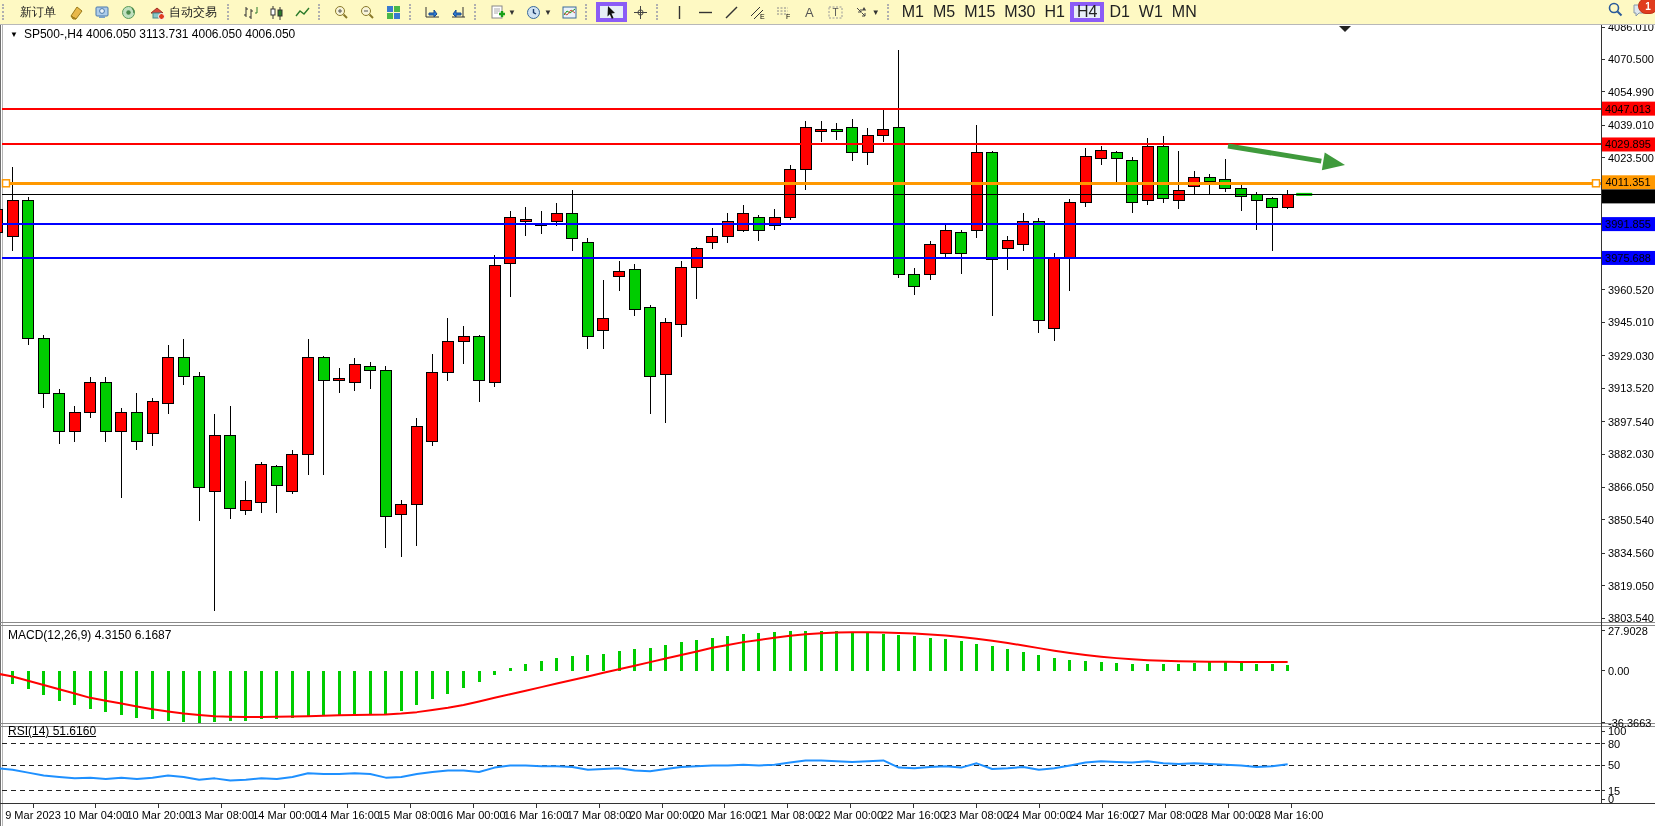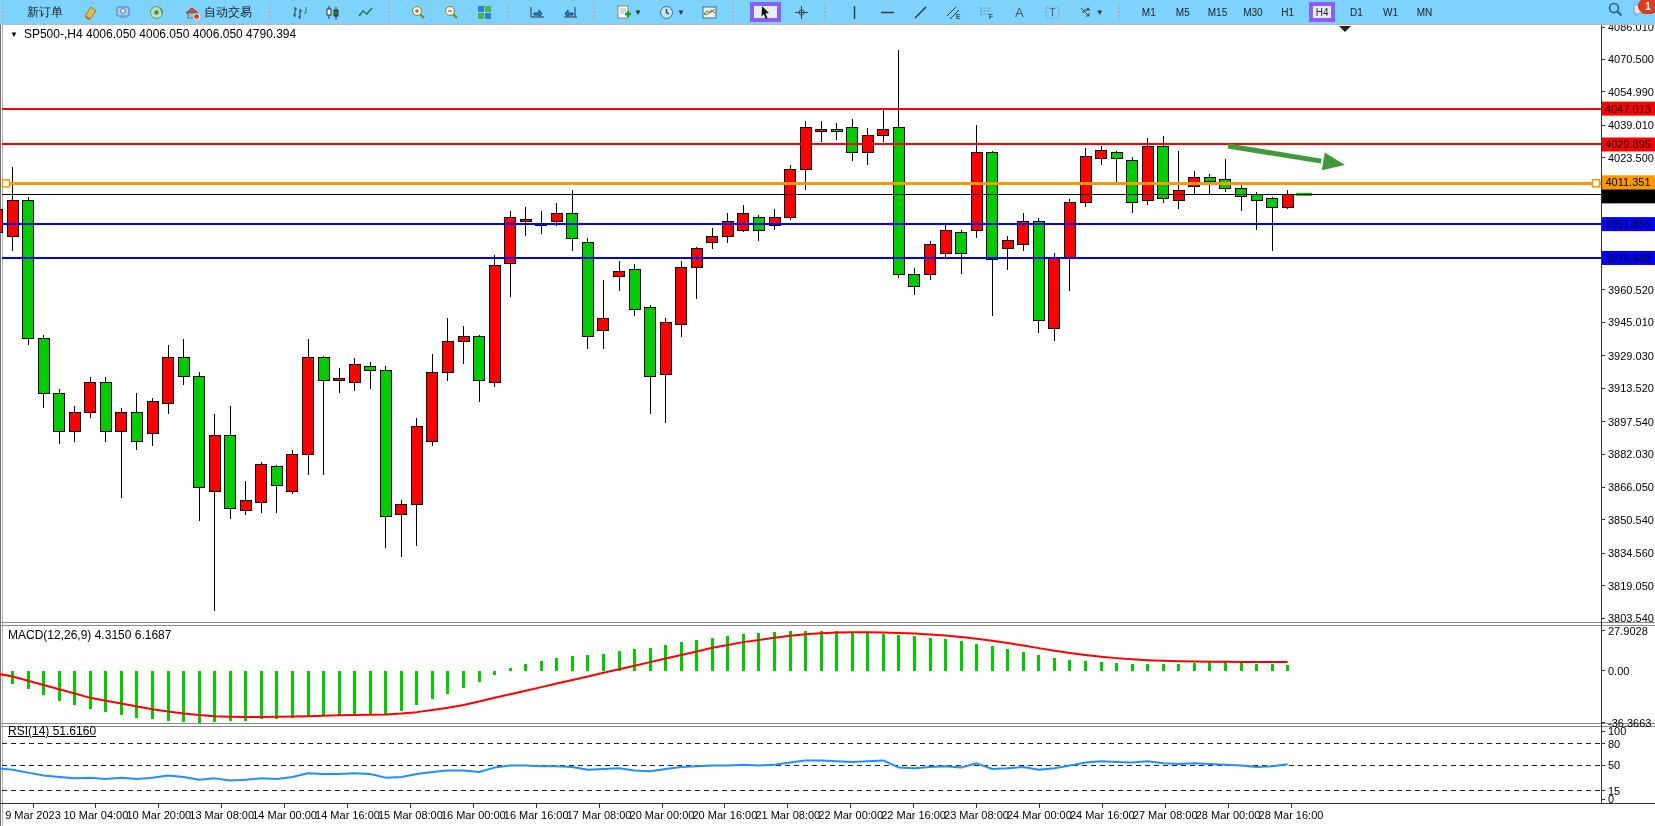--- a/index.html
+++ b/index.html
@@ -1,27 +1,27 @@
 <!DOCTYPE html>
 <html><head>
 <meta charset="utf-8">
 <style>
   html,body{margin:0;padding:0;width:1655px;height:826px;overflow:hidden;background:#fff;
     font-family:"Liberation Sans",sans-serif;}
-  .toolbar{position:absolute;left:0;top:0;width:1655px;height:24px;background:#7dd3fc;
-    border-bottom:1px solid #b8b8b8;display:flex;align-items:center;gap:8px;z-index:5;}
+  .toolbar{position:absolute;left:0;top:0;width:1655px;height:24px;background:#fef9c3;
+    border-bottom:1px solid #b8b8b8;display:flex;align-items:center;gap:1px;z-index:5;}
   .grip{width:5px;height:16px;border-left:2px dotted #b0b0b0;margin:0 3px 0 2px;}
   .tb-btn{display:inline-flex;align-items:center;justify-content:center;height:20px;min-width:22px;
     padding:0 3px;background:transparent;border:1px solid transparent;font-size:12px;color:#222;
     font-family:"Liberation Sans",sans-serif;cursor:default;}
   .tb-btn.textual{padding:0 6px;}
   .tb-btn.active{background:#e7eef7;border:4px solid #8b5cf6;}
   .tb-btn .caret{font-size:8px;margin-left:2px;color:#333;}
   .ico{width:17px;height:17px;display:block;}
-  .tf{font-size:10px;min-width:26px;}
+  .tf{font-size:16px;min-width:26px;}
   .right-icons{position:absolute;right:6px;top:1px;display:flex;align-items:center;gap:8px;}
   .notif{position:relative;}
   .badge-red{position:absolute;top:-3px;right:-9px;background:#e03c1e;color:#fff;border-radius:8px;
     min-width:14px;height:14px;font-size:10px;font-weight:bold;display:flex;align-items:center;
     justify-content:center;padding:0 2px;border:1px solid #c03318;}
   #chart-svg{position:absolute;left:0;top:24px;}
   .overlay{position:absolute;font-size:12px;color:#000;white-space:nowrap;z-index:3;}
   #chart-title{left:10px;top:27px;display:flex;align-items:center;gap:6px;}
   #chart-title .tri{font-size:8px;color:#000;}
   #macd-label{left:8px;top:628px;}
@@ -629,17 +629,17 @@
         <text x="1165.2" y="819" text-anchor="middle">27 Mar 08:00</text>
         <line x1="1228.1" y1="803.5" x2="1228.1" y2="808" stroke="#333" stroke-width="1" shape-rendering="crispEdges"></line>
         <text x="1228.1" y="819" text-anchor="middle">28 Mar 00:00</text>
         <line x1="1291" y1="803.5" x2="1291" y2="808" stroke="#333" stroke-width="1" shape-rendering="crispEdges"></line>
         <text x="1291" y="819" text-anchor="middle">28 Mar 16:00</text>
       </g>
     </svg>
 
   <div class="overlay" id="chart-title">
     <span class="tri">▼</span>
-    <span>SP500-,H4  4006.050 4006.050 4006.050 4790.394</span>
+    <span>SP500-,H4  4006.050 3113.731 4006.050 4006.050</span>
   </div>
   <div class="overlay" id="macd-label">MACD(12,26,9) 4.3150 6.1687</div>
   <div class="overlay" id="rsi-label">RSI(14) 51.6160</div>
 </div>
 
 </body></html>

